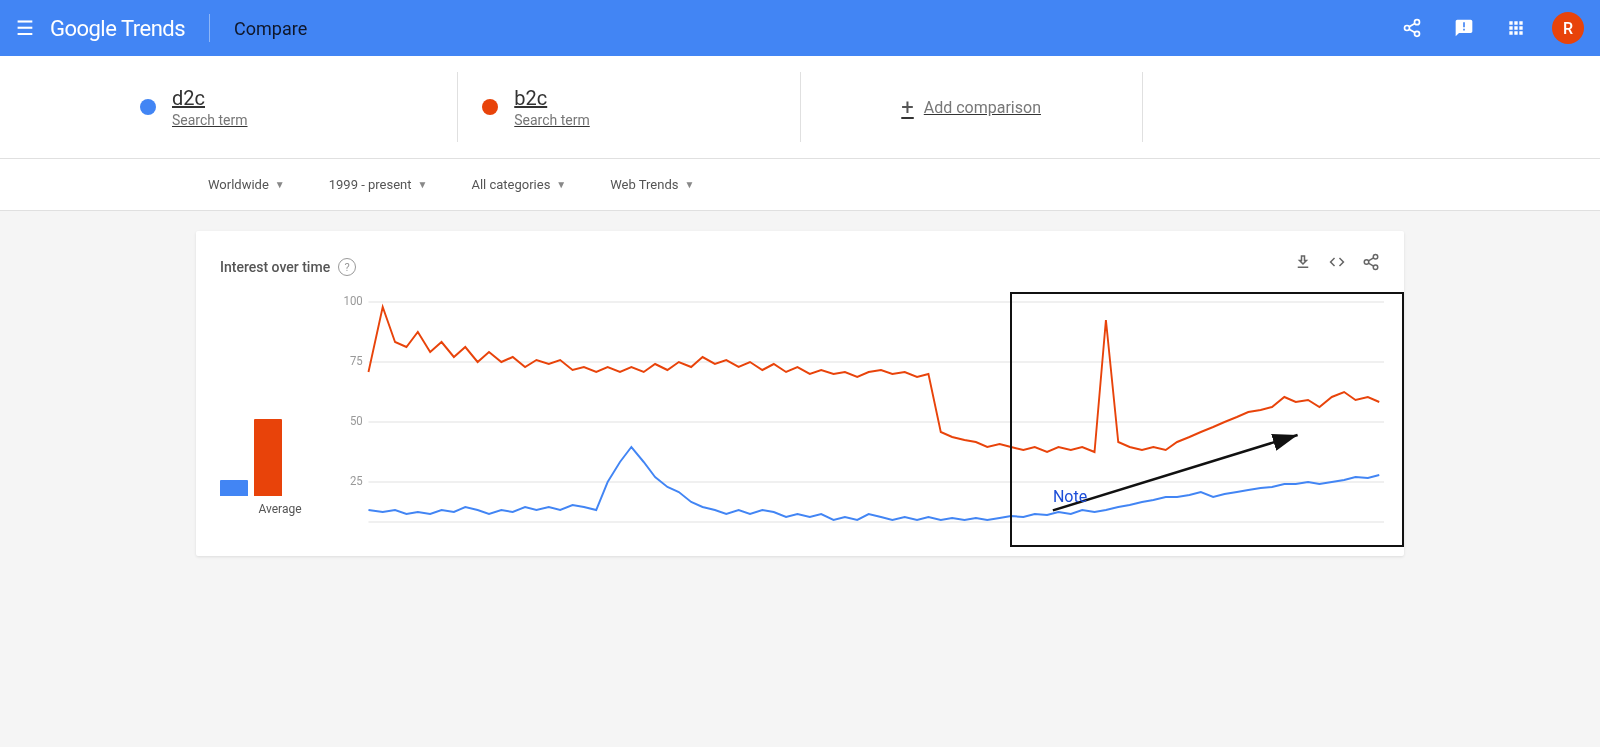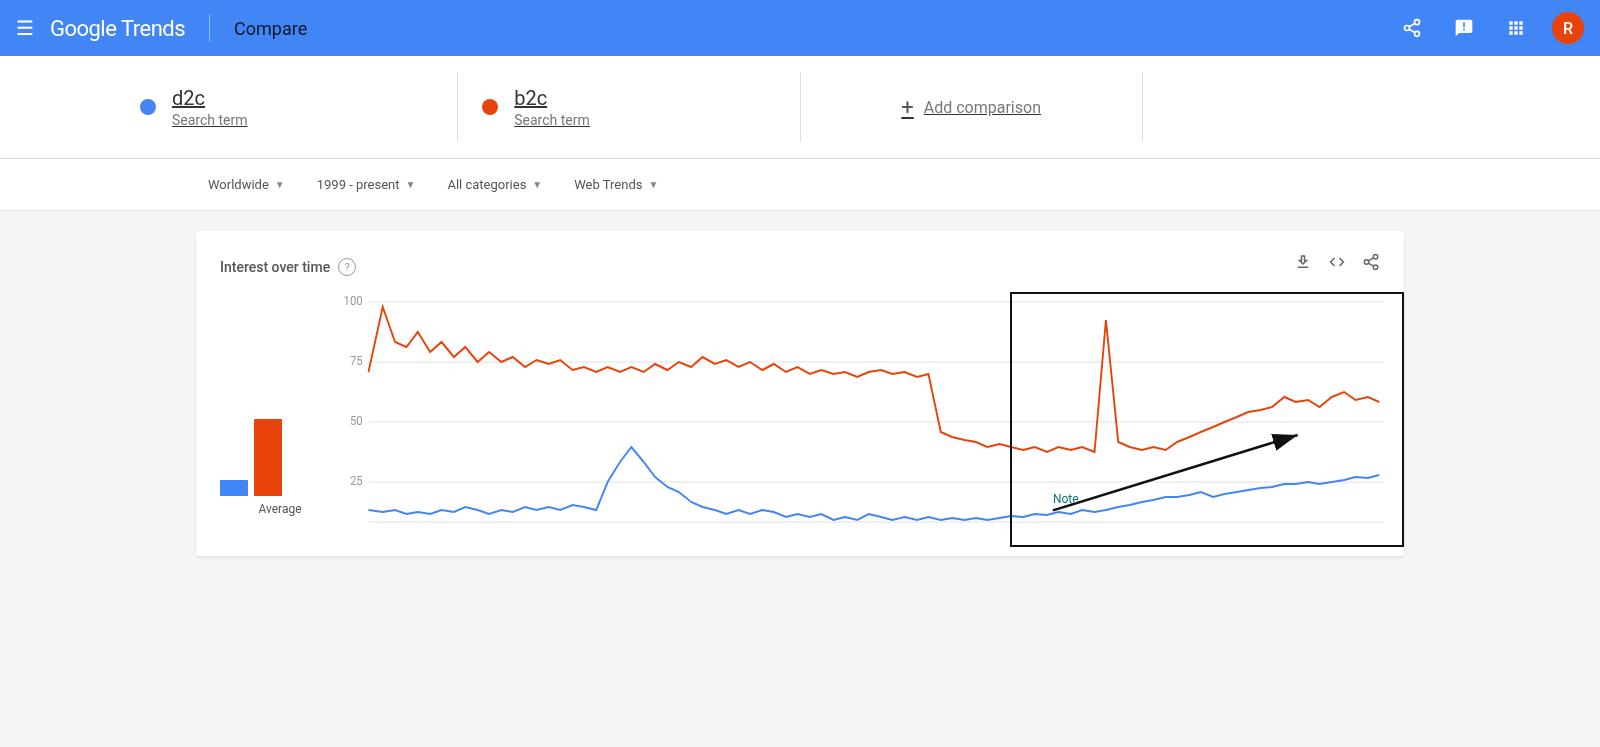--- a/index.html
+++ b/index.html
@@ -67,21 +67,21 @@
       cursor: pointer;
     }
     .add-comparison-plus { font-size: 22px; margin-right: 10px; color: #555; }
 
     
     .filter-bar {
       background: white;
       padding: 12px 200px;
       display: flex;
       align-items: center;
-      gap: 16px;
+      gap: 28px;
       border-bottom: 1px solid #e0e0e0;
     }
     .filter-btn {
       display: flex;
       align-items: center;
       gap: 6px;
       font-size: 13px;
       color: #555;
       cursor: pointer;
       padding: 6px 8px;
@@ -311,19 +311,19 @@
             </marker>
           </defs>
           <line x1="67%" y1="84%" x2="90%" y2="55%" stroke="#111" stroke-width="2.5" marker-end="url(#arrowhead)"></line>
         </svg>
 
         
         <div style="
           position: absolute;
           bottom: 40px;
           left: 67%;
-          font-size: 12px;
-          color: #0f766e;
+          font-size: 16px;
+          color: #1d4ed8;
         ">Note</div>
       </div>
     </div>
   </div>
 </div>
 
 </body></html>

